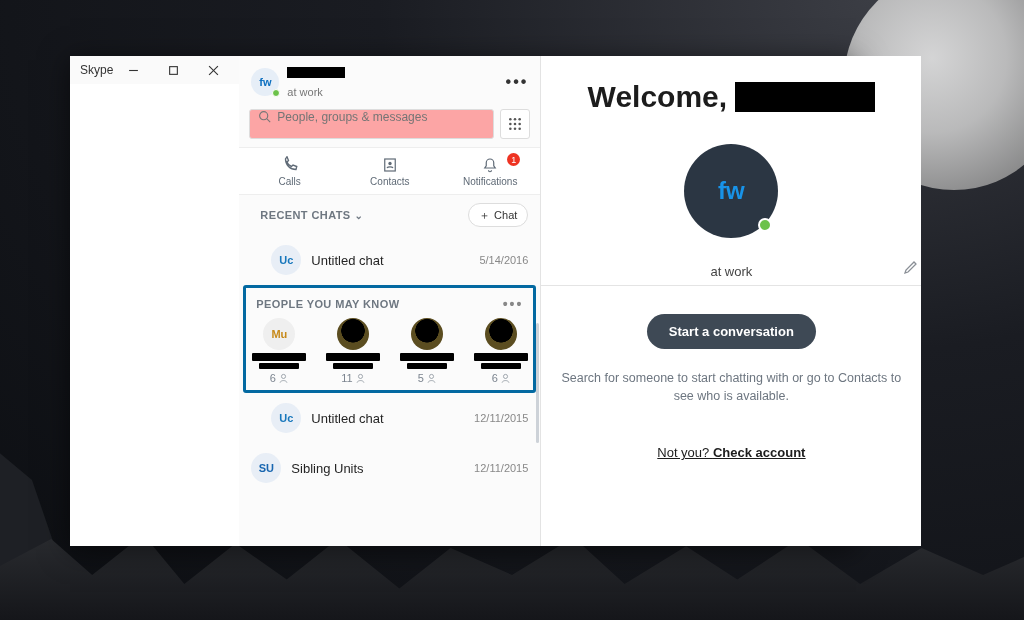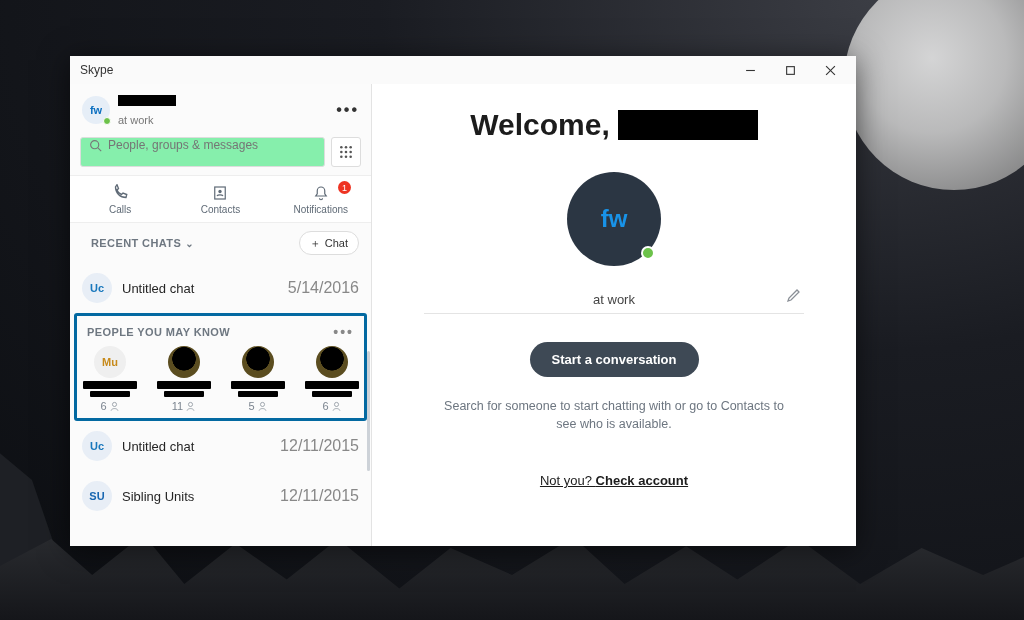--- a/index.html
+++ b/index.html
@@ -15,56 +15,56 @@
   }
   .rocks {
     position:absolute; left:0; right:0; bottom:0; height:90px;
     background: linear-gradient(#2b2d31 0%, #15161a 100%);
     clip-path: polygon(0 40%,5% 10%,9% 50%,14% 5%,18% 60%,23% 15%,28% 55%,33% 10%,39% 65%,44% 20%,50% 50%,56% 8%,61% 60%,67% 18%,72% 55%,78% 10%,84% 60%,90% 20%,96% 50%,100% 30%,100% 100%,0 100%);
   }
   .rocks2 {position:absolute; left:-40px; bottom:0; width:120px; height:200px; background:#1e2025; clip-path:polygon(0 0,60% 30%,100% 100%,0 100%);}
   .window {
     position:absolute; left:70px; top:56px; width:786px; height:490px;
     background:#fff; box-shadow:0 4px 28px rgba(0,0,0,.55);
-    display:flex; flex-direction:column;
+    display:flex; flex-direction:row;
   }
   .titlebar { height:28px; display:flex; align-items:center; padding:0 6px; background:#fafafa; }
   .titlebar .title { font-size:12px; color:#333; padding-left:4px; }
   .winbtns { margin-left:auto; display:flex; }
   .winbtn { width:40px; height:28px; display:flex; align-items:center; justify-content:center; color:#333; font-size:12px; }
   .winbtn svg { width:11px; height:11px; }
   .body { flex:1; display:flex; min-height:0; }
   
   .sidebar { width:302px; border-right:1px solid #e3e3e3; display:flex; flex-direction:column; background:#fbfbfb; }
   .profile-row { display:flex; align-items:center; padding:8px 12px; gap:8px; }
   .avatar-sm { width:28px; height:28px; border-radius:50%; background:#e6eef7; display:flex; align-items:center; justify-content:center; font-size:11px; font-weight:600; color:#0d70c0; position:relative; }
   .presence-dot { position:absolute; right:-1px; bottom:-1px; width:8px; height:8px; background:#6cc24a; border:1.5px solid #fff; border-radius:50%; }
   .redact { background:#000; display:inline-block; }
   .profile-row .name-block { line-height:1.1; }
   .profile-row .status { font-size:11px; color:#777; }
   .kebab { margin-left:auto; letter-spacing:2px; font-weight:600; color:#333; cursor:pointer; }
   .search-row { display:flex; gap:6px; padding:2px 10px 8px; }
-  .search { flex:1; height:30px; border:1px solid #ddd; border-radius:3px; background:#86efac; display:flex; align-items:flex-end; padding:14px 8px; gap:6px; }
+  .search { flex:1; height:30px; border:1px solid #ddd; border-radius:3px; background:#fca5a5; display:flex; align-items:flex-start; padding:0 8px; gap:6px; }
   .search input { border:0; outline:0; font-size:12px; flex:1; color:#555; background:transparent; }
   .dialpad { width:30px; height:30px; border:1px solid #ddd; border-radius:3px; display:flex; align-items:center; justify-content:center; background:#fff; }
   .tabs { display:flex; border-top:1px solid #eee; border-bottom:1px solid #eee; background:#fff; }
   .tab { flex:1; height:46px; display:flex; flex-direction:column; align-items:center; justify-content:center; gap:2px; font-size:10px; color:#5f6a76; cursor:pointer; position:relative; }
   .tab.active { color:#0f84d8; }
   .tab.active::after { content:""; position:absolute; left:8px; right:8px; bottom:0; height:2px; background:#0f84d8; }
   .tab svg { width:18px; height:18px; }
   .badge { position:absolute; top:5px; right:20px; width:13px; height:13px; border-radius:50%; background:#e32; color:#fff; font-size:9px; display:flex; align-items:center; justify-content:center; }
   .list { flex:1; overflow:hidden; position:relative; }
   .section-hdr { display:flex; align-items:center; padding:8px 12px; font-size:11px; color:#6e7781; font-weight:600; letter-spacing:.4px;margin-left:9px; }
   .section-hdr .chev { margin-left:4px; font-size:10px; }
   .newchat { margin-left:auto; height:24px; padding:0 10px; border:1px solid #ddd; border-radius:12px; background:#fff; font-size:11px; color:#333; display:flex; align-items:center; gap:4px; }
   .chat-item { display:flex; align-items:center; padding:10px 12px; gap:10px; }
   .chat-item .title { font-size:13px; color:#252525; }
-  .chat-item .date { margin-left:auto; font-size:16px; color:#888; }
+  .chat-item .date { margin-left:auto; font-size:11px; color:#888; }
   .avatar-uc { width:30px; height:30px; border-radius:50%; background:#e8eef6; display:flex; align-items:center; justify-content:center; font-size:11px; font-weight:600; }
-  .uc { color:#1877bc; } .su { color:#1866b0; }
+  .uc { color:#1877bc;margin-left:20px; } .su { color:#1866b0; }
   .highlight-box { border:3px solid #0369a1; margin:0 4px; border-radius:3px; padding:4px 4px 6px; }
   .pymk-hdr { display:flex; align-items:center; font-size:11px; color:#6e7781; font-weight:600; padding:4px 6px 2px; letter-spacing:.4px; }
   .pymk-hdr .kebab { font-size:14px; color:#888; }
   .pymk-row { display:flex; gap:16px; justify-content:space-between; padding:2px 0 0; }
   .pymk { flex:1; display:flex; flex-direction:column; align-items:center; gap:3px; padding:2px 2px 0; }
   .pymk .ava { width:32px; height:32px; border-radius:50%; background:radial-gradient(circle at 50% 40%, #000 0 46%, #5b4d20 48% 100%); }
   .pymk:first-child .ava { background:#efefef; display:flex; align-items:center; justify-content:center; font-size:11px; font-weight:700; color:#c78a1a; }
   .pymk .nm { width:54px; height:8px; background:#000; border-radius:1px; }
   .pymk .nm2 { width:40px; height:6px; background:#000; border-radius:1px; margin-top:-1px; }
   .pymk .mut { font-size:11px; color:#7b848f; display:flex; align-items:center; gap:2px; }

